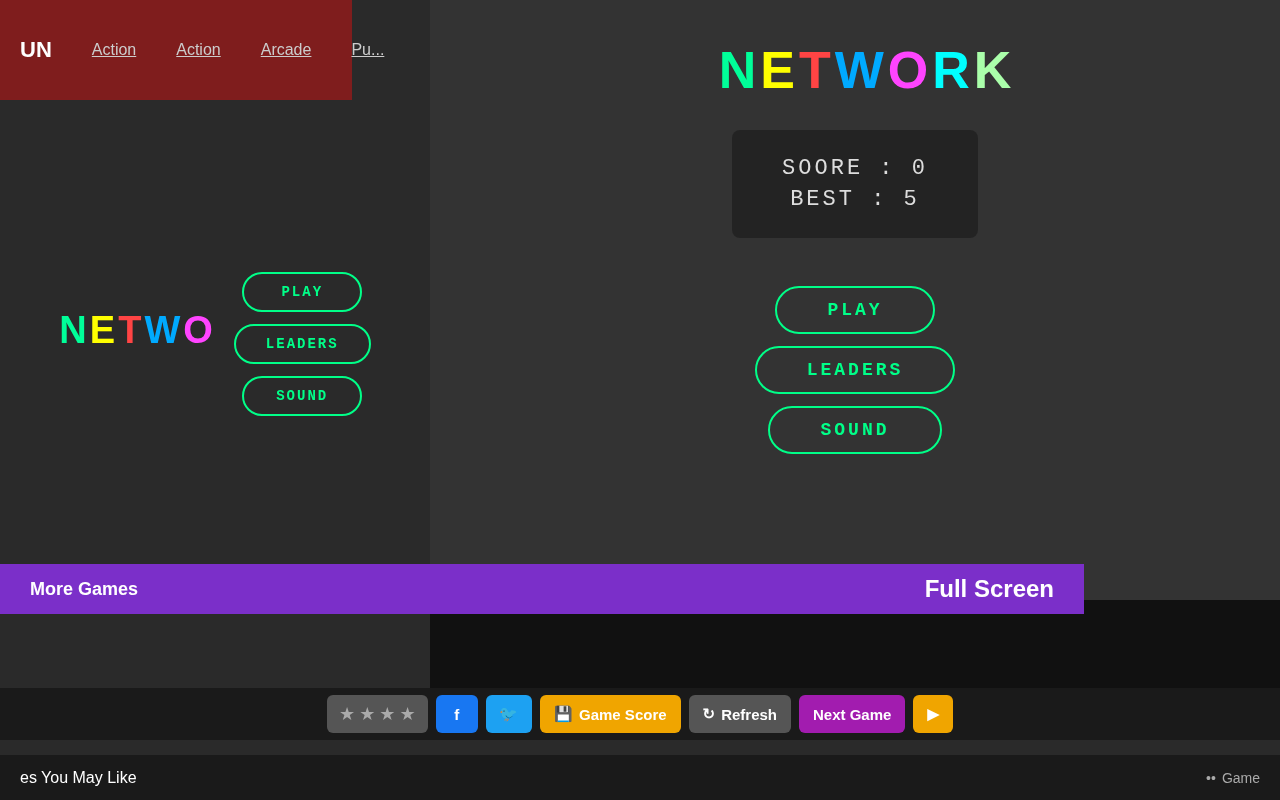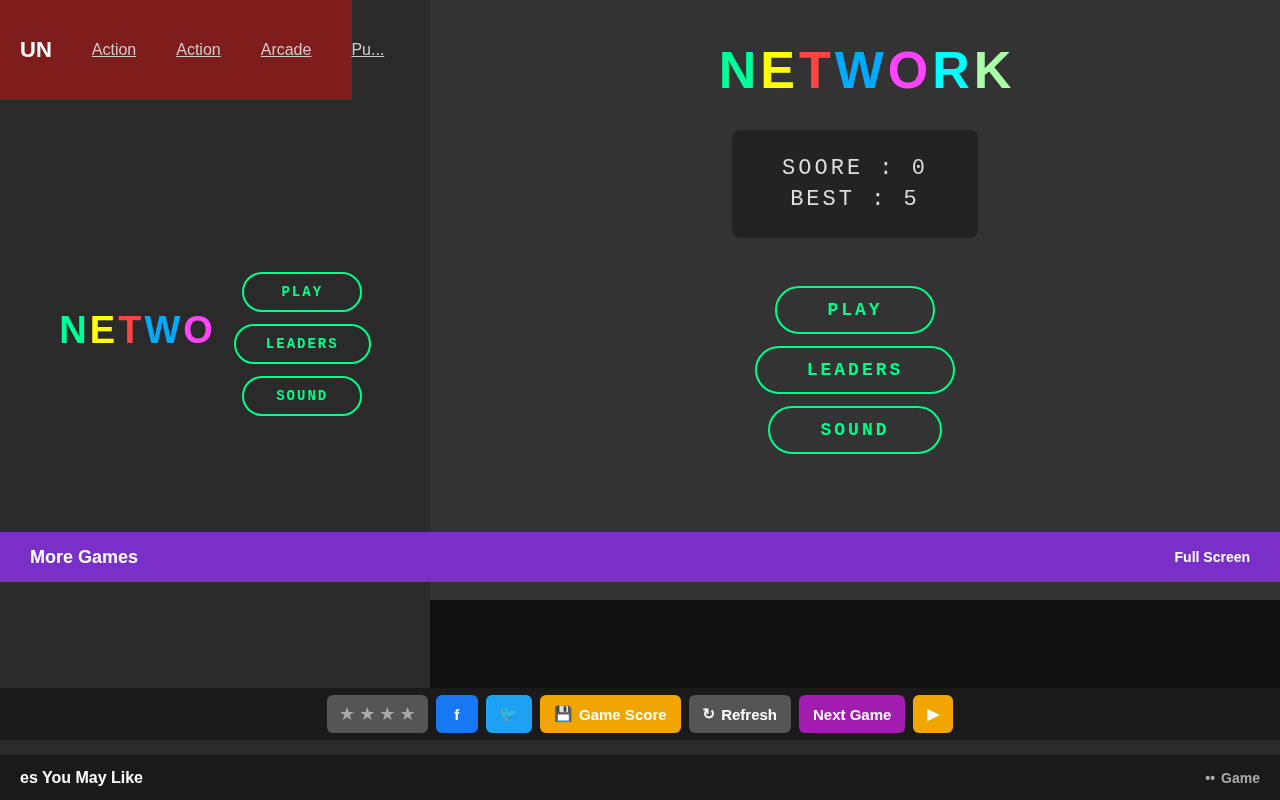--- a/index.html
+++ b/index.html
@@ -127,40 +127,40 @@
       border-radius: 30px;
       cursor: pointer;
       font-family: 'Courier New', monospace;
       min-width: 120px;
       text-align: center;
     }
 
     
     .action-bar {
       position: absolute;
-      top: 532px;
-      left: 0;
-      width: 1280px;
+      top: 564px;
+      left: 0;
+      width: 1084px;
       height: 50px;
       background: #7b2fc9;
       display: flex;
       align-items: center;
       justify-content: space-between;
       padding: 0 30px;
       z-index: 20;
     }
     .action-bar-left {
       color: #fff;
       font-size: 18px;
       font-weight: bold;
       cursor: pointer;
     }
     .action-bar-right {
       color: #fff;
-      font-size: 14px;
+      font-size: 24px;
       font-weight: bold;
       cursor: pointer;
     }
 
     
     .bottom-toolbar {
       position: absolute;
       top: 688px;
       left: 0;
       width: 1280px;
@@ -208,21 +208,20 @@
       position: absolute;
       top: 755px;
       left: 0;
       width: 1280px;
       height: 45px;
       background: #1a1a1a;
       display: flex;
       align-items: center;
       padding: 0 20px;
       justify-content: space-between;
-      font-weight: bold;
     }
     .you-may-like-text {
       color: #fff;
       font-size: 16px;
     }
     .you-may-like-more {
       color: #aaa;
       font-size: 14px;
       cursor: pointer;
       display: flex;

